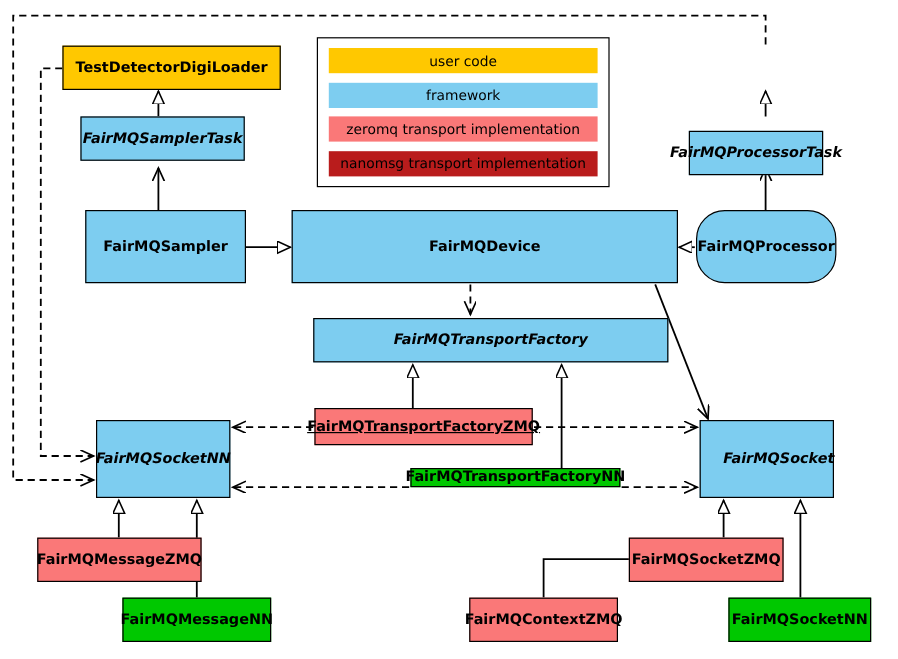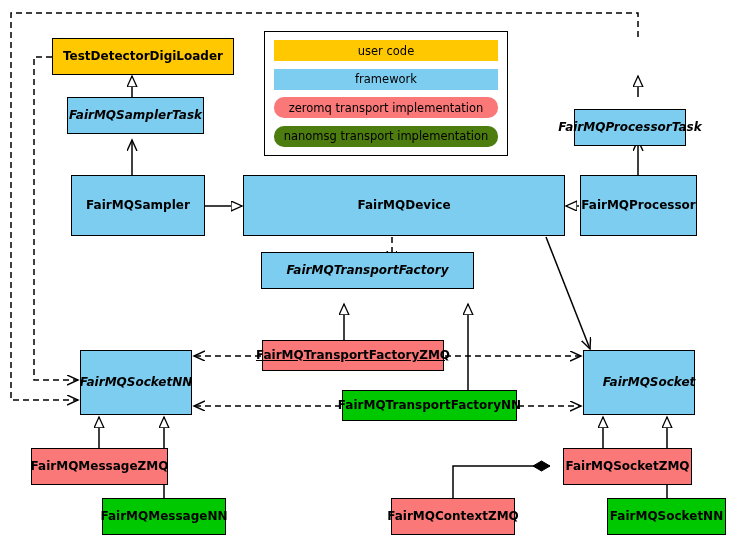--- a/index.html
+++ b/index.html
@@ -15,22 +15,22 @@
   .node.zmq{background:#FA7878;font-weight:bold;}
   .node.nn{background:#00C800;font-weight:bold;}
   .node.abstract{font-style:italic;font-weight:bold;}
   #legend{position:absolute;left:264px;top:31px;width:244px;height:125px;
           background:#fff;border:1.6px solid #000;box-sizing:border-box;
           padding:8px 9px;display:flex;flex-direction:column;justify-content:space-between;}
   .legend-row{height:21px;display:flex;align-items:center;justify-content:center;
               font-size:11.5px;color:#000;font-weight:normal;}
   .lg-user{background:#FFC800;}
   .lg-framework{background:#7DCDF0;}
-  .lg-zmq{background:#FA7878;border-radius:10px;}
-  .lg-nn{background:#4d7c0f;border-radius:10px;}
+  .lg-zmq{background:#FA7878;}
+  .lg-nn{background:#b91c1c;}
 </style>
 </head>
 <body>
 
 <div id="diagram">
 
   <svg id="edges" viewBox="0 0 748 549" xmlns="http://www.w3.org/2000/svg">
     <defs>
       <marker id="hollowTri" markerWidth="14" markerHeight="14" refX="11" refY="5" orient="auto" markerUnits="userSpaceOnUse">
         <path d="M0,0 L11,5 L0,10 Z" fill="#ffffff" stroke="#000" stroke-width="1.3"></path>
@@ -87,29 +87,29 @@
 
       <path d="M453,498 L453,466 L550,466" marker-end="url(#filledDiamond)"></path>
     </g>
   </svg>
 
   <div class="node user" style="left:52px;top:38px;width:182px;height:37px;">TestDetectorDigiLoader</div>
   <div class="node framework abstract" style="left:67px;top:97px;width:137px;height:37px;">FairMQSamplerTask</div>
   <div class="node framework abstract" style="left:574px;top:109px;width:112px;height:37px;">FairMQProcessorTask</div>
   <div class="node framework" style="left:71px;top:175px;width:134px;height:61px;">FairMQSampler</div>
   <div class="node framework" style="left:243px;top:175px;width:322px;height:61px;">FairMQDevice</div>
-  <div class="node framework" style="left:580px;top:175px;width:117px;height:61px;">FairMQProcessor</div>
-  <div class="node framework abstract" style="left:261px;top:252px;width:213px;height:37px;">FairMQTransportFactory</div>
+  <div class="node framework" style="left:580px;top:175px;width:117px;height:61px;border-radius:24px;">FairMQProcessor</div>
+  <div class="node framework abstract" style="left:261px;top:265px;width:296px;height:37px;">FairMQTransportFactory</div>
   <div class="node zmq" style="left:262px;top:340px;width:182px;height:31px;text-decoration:underline;">FairMQTransportFactoryZMQ</div>
-  <div class="node nn" style="left:342px;top:390px;width:175px;height:31px;">FairMQTransportFactoryNN</div>
+  <div class="node nn" style="left:342px;top:390px;width:175px;height:16px;">FairMQTransportFactoryNN</div>
   <div class="node framework abstract" style="left:80px;top:350px;width:112px;height:65px;">FairMQSocketNN</div>
   <div class="node framework abstract" style="left:583px;top:350px;width:112px;height:65px;padding-left:25px;">FairMQSocket</div>
   <div class="node zmq" style="left:31px;top:448px;width:137px;height:37px;">FairMQMessageZMQ</div>
   <div class="node nn" style="left:102px;top:498px;width:124px;height:37px;">FairMQMessageNN</div>
-  <div class="node zmq" style="left:563px;top:448px;width:129px;height:37px;">FairMQSocketZMQ</div>
+  <div class="node zmq" style="left:524px;top:448px;width:129px;height:37px;">FairMQSocketZMQ</div>
   <div class="node zmq" style="left:391px;top:498px;width:124px;height:37px;">FairMQContextZMQ</div>
   <div class="node nn" style="left:607px;top:498px;width:119px;height:37px;">FairMQSocketNN</div>
 
   <div id="legend">
     <div class="legend-row lg-user">user code</div>
     <div class="legend-row lg-framework">framework</div>
     <div class="legend-row lg-zmq">zeromq transport implementation</div>
     <div class="legend-row lg-nn">nanomsg transport implementation</div>
   </div>
 

